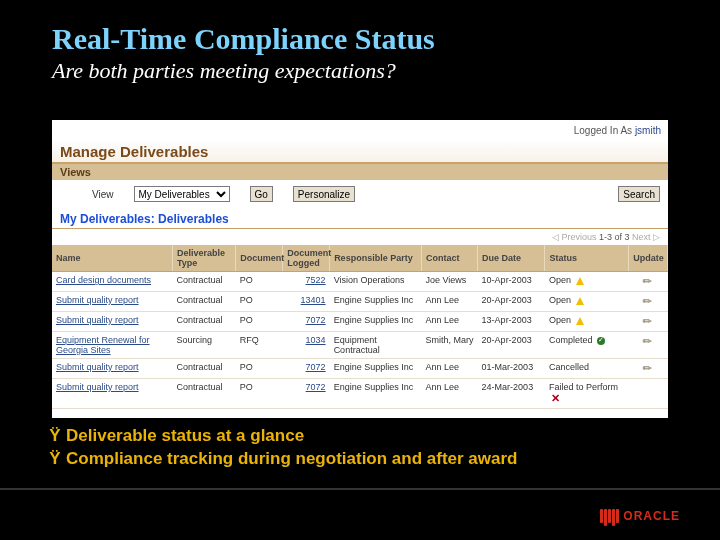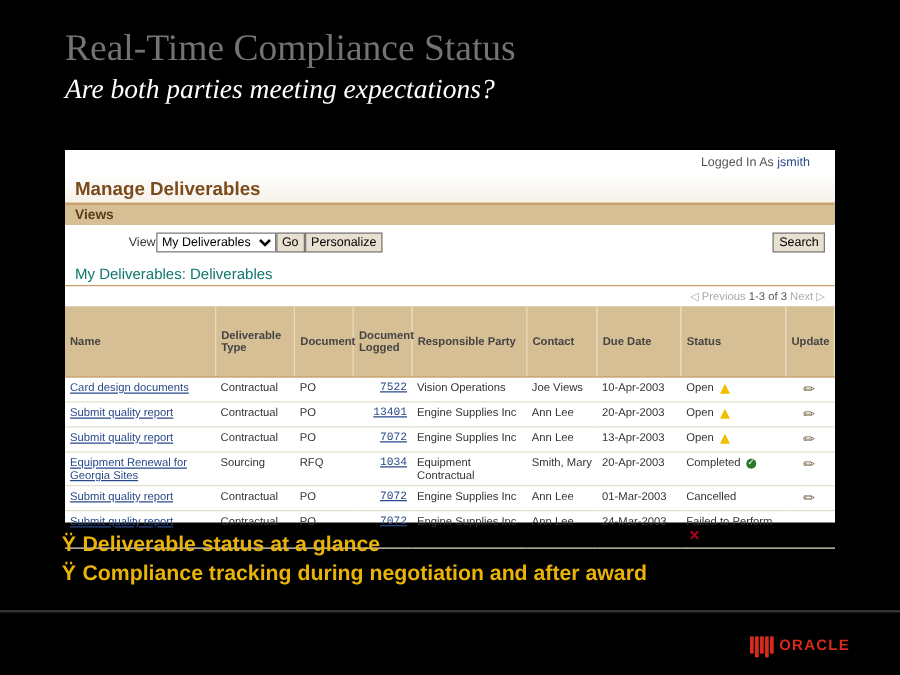--- a/index.html
+++ b/index.html
@@ -6,23 +6,23 @@
   body {
     width: 720px;
     height: 540px;
     background: #000;
     font-family: Arial, sans-serif;
     color: #000;
     overflow: hidden;
   }
   .slide-title {
     font-family: "Times New Roman", serif;
-    color: #737373;
+    color: #7dd3fc;
     font-size: 30px;
-    font-weight: normal;
+    font-weight: bold;
     padding: 22px 0 0 52px;
   }
   .slide-sub {
     font-family: "Times New Roman", serif;
     font-style: italic;
     color: #fff;
     font-size: 22px;
     padding: 2px 0 0 52px;
   }
   .app {
@@ -32,64 +32,64 @@
     width: 616px;
     height: 298px;
     background: #fff;
     font-size: 10px;
     color: #333;
   }
   .loggedin {
     text-align: right;
     font-size: 10px;
     color: #555;
-    padding: 5px 20px 3px 0;
+    padding: 5px 7px 3px 0;
   }
   .loggedin .u { color: #2a4a8a; }
   .h1 {
     color: #7a4a1a;
     font-size: 15px;
     font-weight: bold;
     padding: 4px 8px 2px 8px;
     border-bottom: 2px solid #c9a26b;
     background: linear-gradient(#fff, #f7f1e8);
   }
   .h2band {
     background: #d7bf95;
     height: 16px;
     line-height: 16px;
     font-weight: bold;
     font-size: 11px;
     padding-left: 8px;
     color: #5a3d18;
   }
   .viewsrow {
-    padding: 6px 8px 6px 51px;
+    padding: 6px 8px 6px 40px;
     display: flex;
     align-items:center;
-    gap: 0;
+    gap: 20px;
   }
   .viewsrow label { font-size:10px; }
   select, button.small, input.search {
     font-size: 10px;
     height: 16px;
     border: 1px solid #7a7a7a;
     background: #eee;
   }
   select { width: 96px; background:#fff;}
   button.small {
     padding: 0 4px;
     background: #e8e0d0;
     cursor: pointer;
   }
   .searchwrap { margin-left:auto; }
   .subhead {
-    color: #0f766e;
+    color: #1d4ed8;
     font-size: 12px;
-    font-weight: normal;
+    font-weight: bold;
     padding: 4px 8px 2px 8px;
     border-bottom: 1px solid #c9a26b;
   }
   .paging {
     text-align: right;
     font-size: 9px;
     padding: 3px 8px;
     color: #555;
   }
   .paging .dis { color:#aaa; }
@@ -97,34 +97,34 @@
     width: 100%;
     border-collapse: collapse;
     font-size: 9px;
     table-layout: fixed;
   }
   table.data th {
     background: #d7bf95;
     color: #444;
     font-weight: bold;
     text-align: left;
-    padding: 18px 4px;
+    padding: 3px 4px;
     border-right: 1px solid #e9d9bd;
     border-bottom: 1px solid #c9a26b;
     font-size: 9px;
   }
   table.data td {
     padding: 3px 4px;
     border-bottom: 1px solid #e5dece;
     vertical-align: top;
     color:#333;
     overflow:hidden;
   }
   table.data td.link a { color: #2a4a8a; text-decoration: underline; cursor:pointer;}
-  table.data td.num { text-align: right; font-family: Liberation Mono, monospace; }
+  table.data td.num { text-align: right; }
   table.data td.num a { color: #2a4a8a; text-decoration: underline; cursor:pointer;}
   .col-name{width:118px;}
   .col-type{width:62px;}
   .col-doc{width:46px;}
   .col-dnum{width:46px;}
   .col-resp{width:90px;}
   .col-cont{width:55px;}
   .col-due{width:66px;}
   .col-stat{width:82px;}
   .col-upd{width:38px; text-align:center;}

